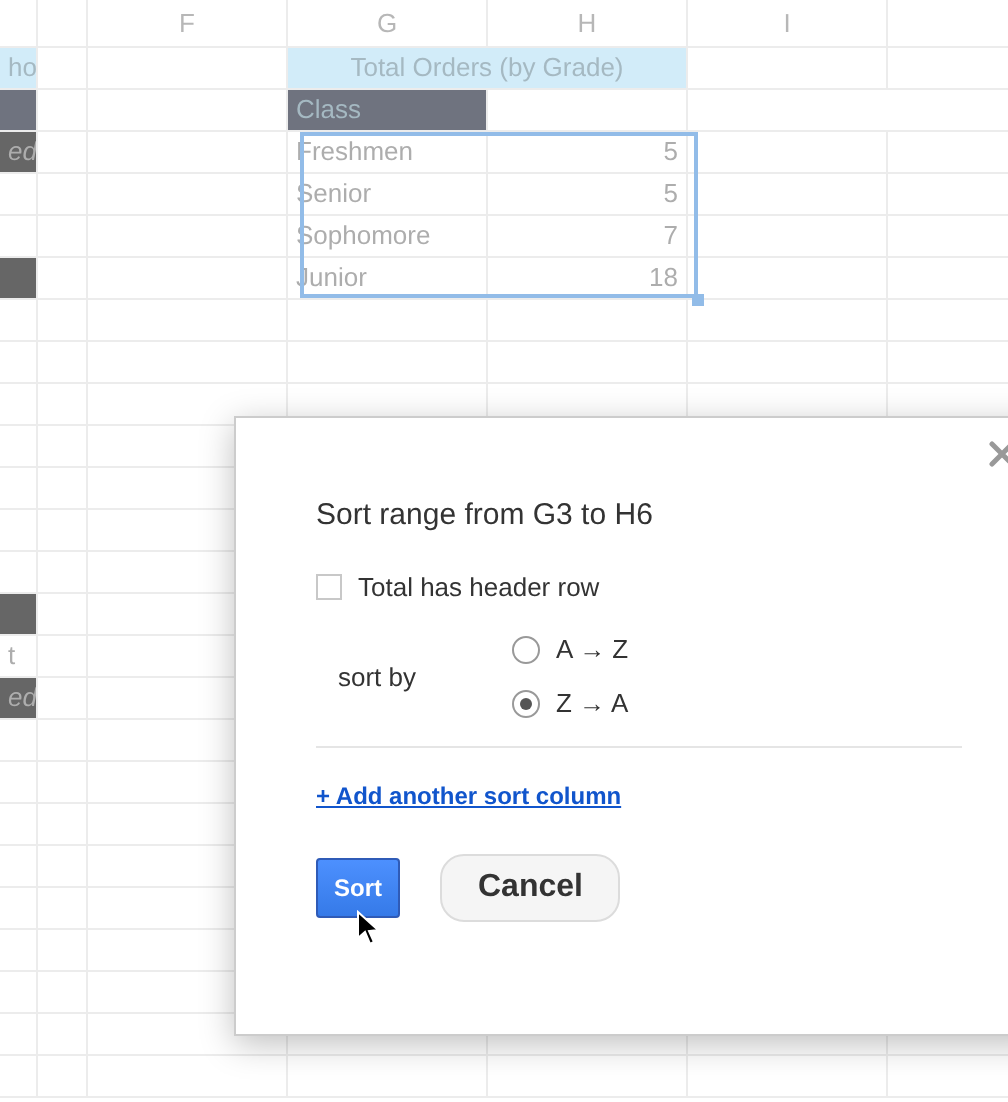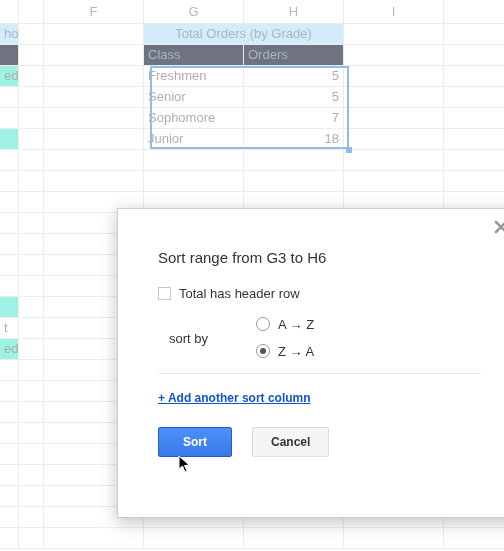--- a/index.html
+++ b/index.html
@@ -15,21 +15,21 @@
     .col-f { width: 100px; }
     .col-g { width: 100px; }
     .col-h { width: 100px; }
     .col-i { width: 100px; }
     
     .cell-row { display: flex; height: 21px; border-bottom: 1px solid #e0e0e0; }
     .cell { border-right: 1px solid #e0e0e0; padding: 0 4px; line-height: 20px; color: #777; font-size: 13px; overflow: hidden; }
     
     .header-cell { background: #b5e0f5; color: #6a8a9a; text-align: center; }
     .subhead-cell { background: #0f172a; color: #6a8a9a; }
-    .pink-cell { background: #5eead4; }
+    .pink-cell { background: #000000; font-style: italic; }
     .num { text-align: right; }
     
     .selected-border { position: absolute; border: 2px solid #4a90d9; pointer-events: none; }
     .sel-handle { position: absolute; width: 6px; height: 6px; background: #4a90d9; }
     
     .dialog { position: absolute; left: 78px; top: 208px; width: 405px; height: 310px; background: #fff; border: 1px solid rgba(0,0,0,0.2); box-shadow: 0 4px 16px rgba(0,0,0,0.25); z-index: 10; padding: 40px 40px 24px 40px; margin-left: 39px; }
     
     .dlg-close { position: absolute; right: 12px; top: 10px; cursor: pointer; }
     .dlg-close svg { width: 16px; height: 16px; }
     
@@ -41,32 +41,32 @@
     
     .sort-row { display: flex; align-items: center; gap: 18px; margin-bottom: 14px; }
     .sort-by-label { color: #333; font-size: 13px; width: 50px; text-align: right; }
     
     .selectbox { border: 1px solid #c8c8c8; background: #fff; padding: 5px 8px; display: flex; align-items: center; gap: 6px; font-size: 12px; color: #333; cursor: pointer; }
     .selectbox .car { display: flex; flex-direction: column; line-height: 0; }
     .car-up { width:0; height:0; border-left:3px solid transparent; border-right:3px solid transparent; border-bottom:4px solid #666; margin-bottom:1px; }
     .car-dn { width:0; height:0; border-left:3px solid transparent; border-right:3px solid transparent; border-top:4px solid #666; }
     
     .radio-col { display: flex; flex-direction: column; gap: 12px; margin-left: 30px; }
-    .radio-row { display: flex; gap: 8px; }
+    .radio-row { display: flex; align-items: center; gap: 8px; }
     .radio { width: 14px; height: 14px; border: 1px solid #999; border-radius: 50%; display:flex; align-items:center; justify-content:center; }
     .radio .dot { width:6px; height:6px; background:#555; border-radius:50%; }
     .radio-label { color:#333; font-size: 13px; }
     
     .hr { border-top: 1px solid #e5e5e5; margin: 6px 0 16px 0; }
     
     .add-link { color: #1155cc; font-size: 12px; font-weight: bold; cursor: pointer; text-decoration: underline; margin-bottom: 22px; display: inline-block; }
     
     .btnrow { display: flex; gap: 20px; align-items: center; }
-    .btn-primary { background: linear-gradient(#4d90fe,#357ae8); color:#fff; border:1px solid #2f5bb7; padding: 7px 24px; font-size: 12px; font-weight: bold; cursor:pointer; border-radius: 2px; position: relative; }
-    .btn-secondary { background: #f5f5f5; color:#333; border:1px solid #dcdcdc; padding: 7px 18px; font-size: 12px; font-weight: bold; cursor:pointer; border-radius: 2px; }
+    .btn-primary { background: linear-gradient(#4d90fe,#357ae8); color:#fff; border:1px solid #2f5bb7; padding: 7px 8px; font-size: 12px; font-weight: bold; cursor:pointer; border-radius: 2px; position: relative; }
+    .btn-secondary { background: #f5f5f5; color:#333; border:1px solid #dcdcdc; padding: 7px 18px; font-size: 16px; font-weight: bold; cursor:pointer; border-radius: 12px; }
     
     .cursor-icon { position: absolute; left: 178px; top: 455px; z-index: 20; pointer-events:none; }
     .cursor-icon svg { width: 14px; height: 18px; }
   </style>
 </head>
 <body>
 
 <div class="sheet">
   <div class="col-headers">
     <div class="col-header col-d"></div>
@@ -83,21 +83,20 @@
     <div class="cell col-f"></div>
     <div class="cell col-g header-cell" style="width:200px;border-right:1px solid #e0e0e0;">Total Orders (by Grade)</div>
     <div class="cell col-i"></div>
   </div>
 
   <div class="cell-row">
     <div class="cell col-d subhead-cell"></div>
     <div class="cell col-e"></div>
     <div class="cell col-f"></div>
     <div class="cell col-g subhead-cell">Class</div>
-    <div class="cell col-h subhead-cell">Orders</div>
     <div class="cell col-i"></div>
   </div>
 
   <div class="cell-row">
     <div class="cell col-d pink-cell">ed</div>
     <div class="cell col-e"></div>
     <div class="cell col-f"></div>
     <div class="cell col-g">Freshmen</div>
     <div class="cell col-h num">5</div>
     <div class="cell col-i"></div>

